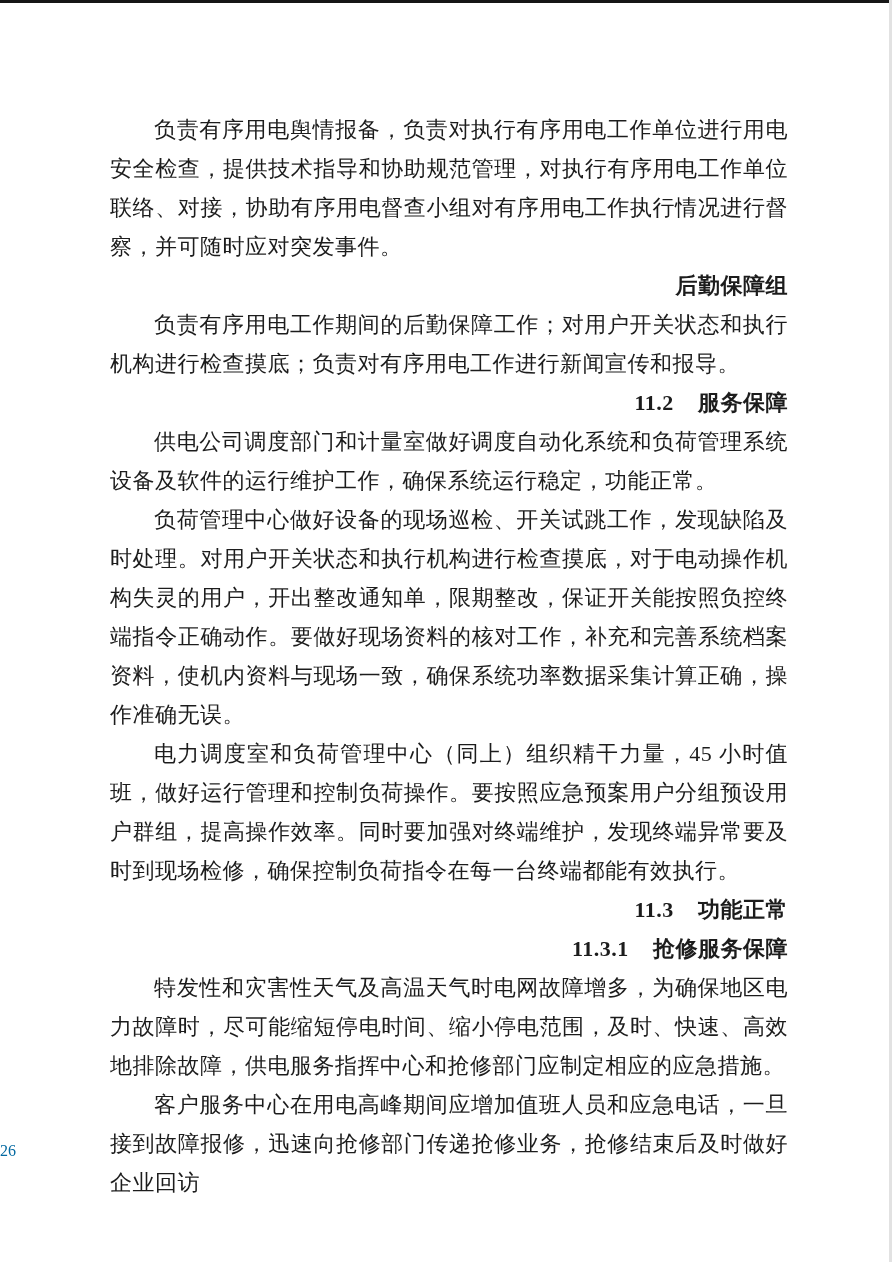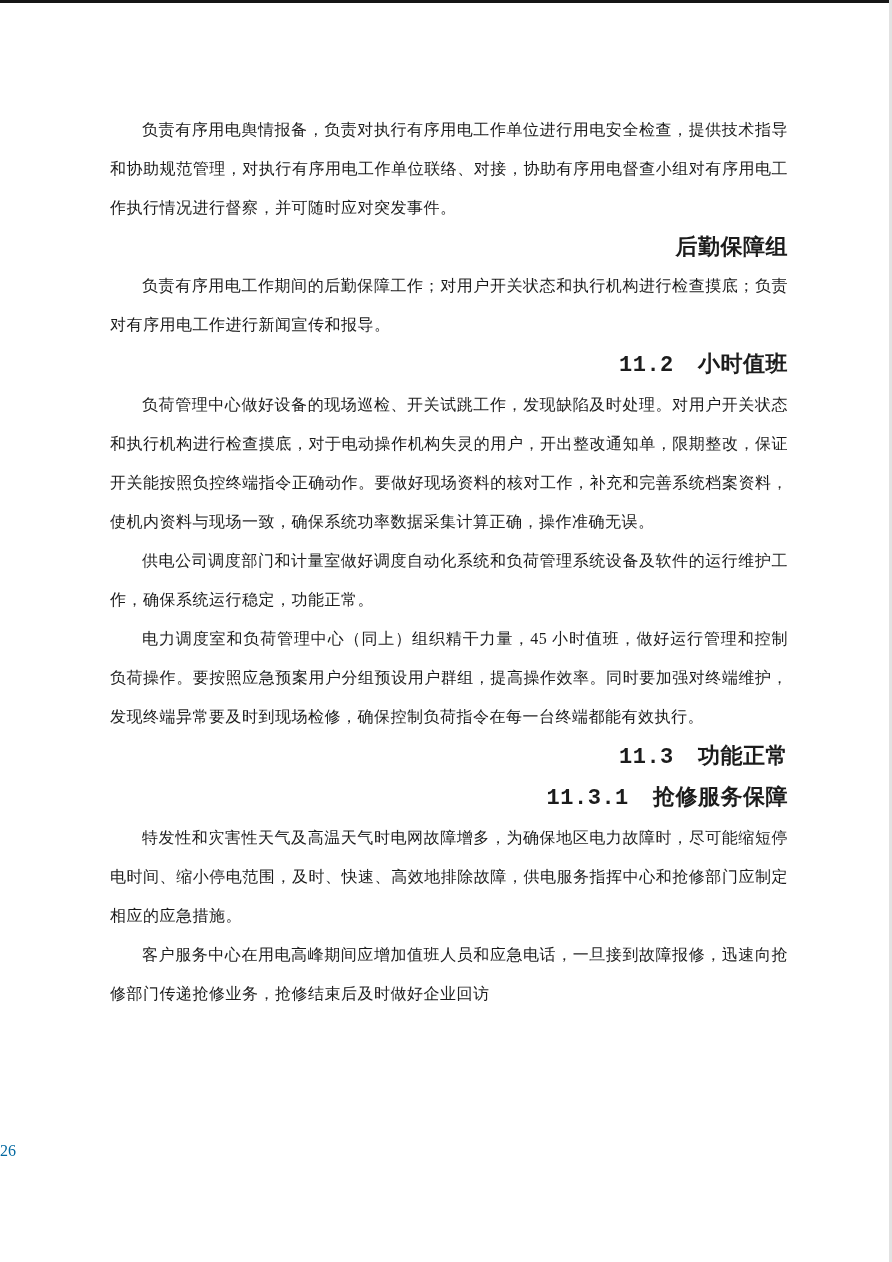--- a/index.html
+++ b/index.html
@@ -29,37 +29,37 @@
     background: #e2e2e2;
   }
   .content {
     position: absolute;
     top: 110px;
     left: 110px;
     width: 678px;
   }
   .para {
     margin: 0;
-    font-size: 16px;
+    font-size: 22px;
     line-height: 39px;
     text-align: justify;
     text-indent: 2em;
     letter-spacing: 0.5px;
   }
   .heading {
     margin: 0;
     font-size: 22px;
     line-height: 39px;
     font-weight: bold;
     text-indent: 2em;
     letter-spacing: 0.5px;
     text-align: right;
   }
   .heading .num {
-    font-family: Liberation Mono, monospace;
+    font-family: Liberation Serif, serif;
     margin-right: 1.1em;
   }
   .page-number {
     position: absolute;
     top: 1142px;
     left: 0;
     width: 892px;
     font-size: 16px;
     color: #0369a1;
   }
@@ -72,26 +72,26 @@
   <div class="right-edge"></div>
 
   <div class="content">
     <p class="para">负责有序用电舆情报备，负责对执行有序用电工作单位进行用电安全检查，提供技术指导和协助规范管理，对执行有序用电工作单位联络、对接，协助有序用电督查小组对有序用电工作执行情况进行督察，并可随时应对突发事件。</p>
 
     <h3 class="heading">后勤保障组</h3>
 
     <p class="para">负责有序用电工作期间的后勤保障工作；对用户开关状态和执行机构进行检查摸底；负责对有序用电工作进行新闻宣传和报导。</p>
 
     <h2 class="heading">
-      <span class="num">11.2</span><span>小时值班</span>
+      <span class="num">11.2</span><span>服务保障</span>
     </h2>
 
+    <p class="para">供电公司调度部门和计量室做好调度自动化系统和负荷管理系统设备及软件的运行维护工作，确保系统运行稳定，功能正常。</p>
+
     <p class="para">负荷管理中心做好设备的现场巡检、开关试跳工作，发现缺陷及时处理。对用户开关状态和执行机构进行检查摸底，对于电动操作机构失灵的用户，开出整改通知单，限期整改，保证开关能按照负控终端指令正确动作。要做好现场资料的核对工作，补充和完善系统档案资料，使机内资料与现场一致，确保系统功率数据采集计算正确，操作准确无误。</p>
-
-    <p class="para">供电公司调度部门和计量室做好调度自动化系统和负荷管理系统设备及软件的运行维护工作，确保系统运行稳定，功能正常。</p>
 
     <p class="para">电力调度室和负荷管理中心（同上）组织精干力量，45 小时值班，做好运行管理和控制负荷操作。要按照应急预案用户分组预设用户群组，提高操作效率。同时要加强对终端维护，发现终端异常要及时到现场检修，确保控制负荷指令在每一台终端都能有效执行。</p>
 
     <h2 class="heading">
       <span class="num">11.3</span><span>功能正常</span>
     </h2>
 
     <h3 class="heading">
       <span class="num">11.3.1</span><span>抢修服务保障</span>
     </h3>

